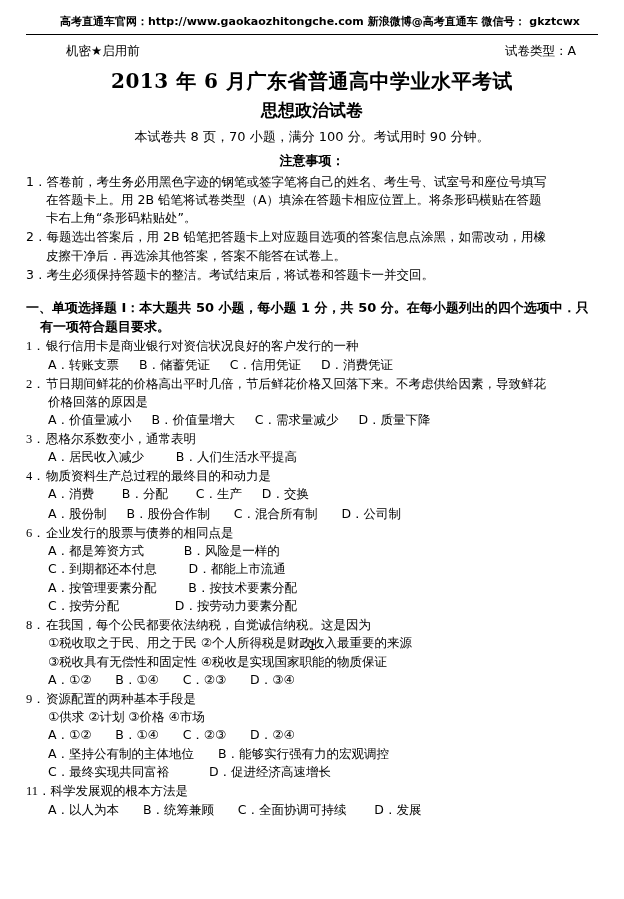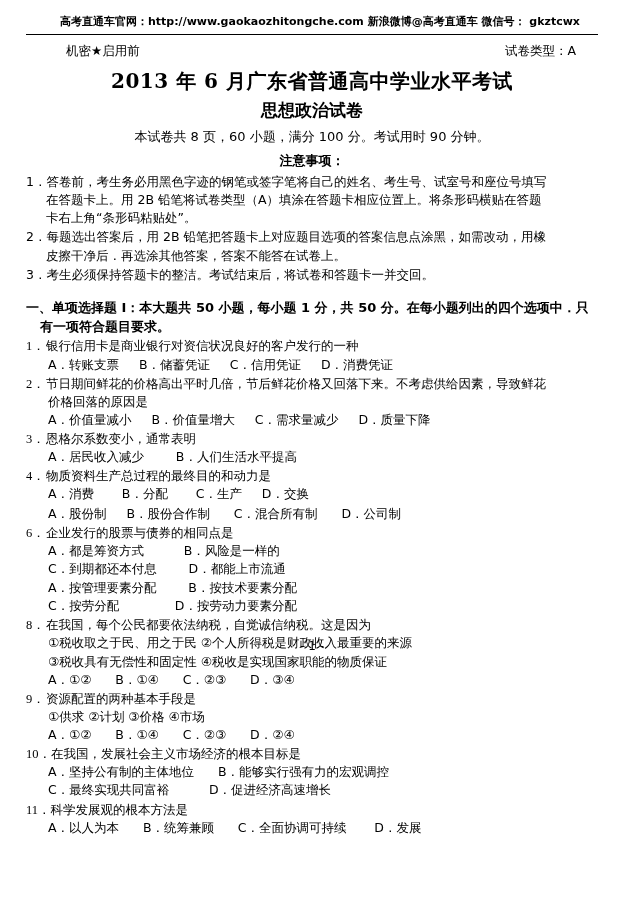--- a/index.html
+++ b/index.html
@@ -137,21 +137,21 @@
   <div class="header-line">高考直通车官网：http://www.gaokaozhitongche.com  新浪微博@高考直通车  微信号：  gkztcwx</div>
   <hr class="hr">
 
   <div class="secret-row">
     <span>机密★启用前</span>
     <span>试卷类型：A</span>
   </div>
 
   <div class="title1">2013 年 6 月广东省普通高中学业水平考试</div>
   <div class="title2">思想政治试卷</div>
-  <div class="subtitle">本试卷共 8 页，60 小题，满分 100 分。考试用时 90 分钟。</div>
+  <div class="subtitle">本试卷共 8 页，70 小题，满分 100 分。考试用时 90 分钟。</div>
 
   <div class="notice-title">注意事项：</div>
 
   <div>
     <div class="note-item">
       <span>1．</span><span>答卷前，考生务必用黑色字迹的钢笔或签字笔将自己的姓名、考生号、试室号和座位号填写</span>
       <span class="cont">在答题卡上。用 2B 铅笔将试卷类型（A）填涂在答题卡相应位置上。将条形码横贴在答题</span>
       <span class="cont">卡右上角“条形码粘贴处”。</span>
     </div>
     <div class="note-item">
@@ -213,21 +213,20 @@
       <span class="opt-line">A．①②      B．①④      C．②③      D．③④</span>
     </div>
 
     <div class="q">
       <span class="q-stem"><span class="q-num">9．</span><span>资源配置的两种基本手段是</span></span>
       <span class="stmt-line">①供求   ②计划   ③价格   ④市场</span>
       <span class="opt-line">A．①②      B．①④      C．②③      D．②④</span>
     </div>
 
     <div class="q">
-      <span class="q-stem"><span class="q-num">10．</span><span>在我国，发展社会主义市场经济的根本目标是</span></span>
       <span class="opt-line">A．坚持公有制的主体地位      B．能够实行强有力的宏观调控</span>
       <span class="opt-line">C．最终实现共同富裕          D．促进经济高速增长</span>
     </div>
 
     <div class="q">
       <span class="q-stem"><span class="q-num">11．</span><span>科学发展观的根本方法是</span></span>
       <span class="opt-line">A．以人为本      B．统筹兼顾      C．全面协调可持续       D．发展</span>
     </div>
 
   </div>

